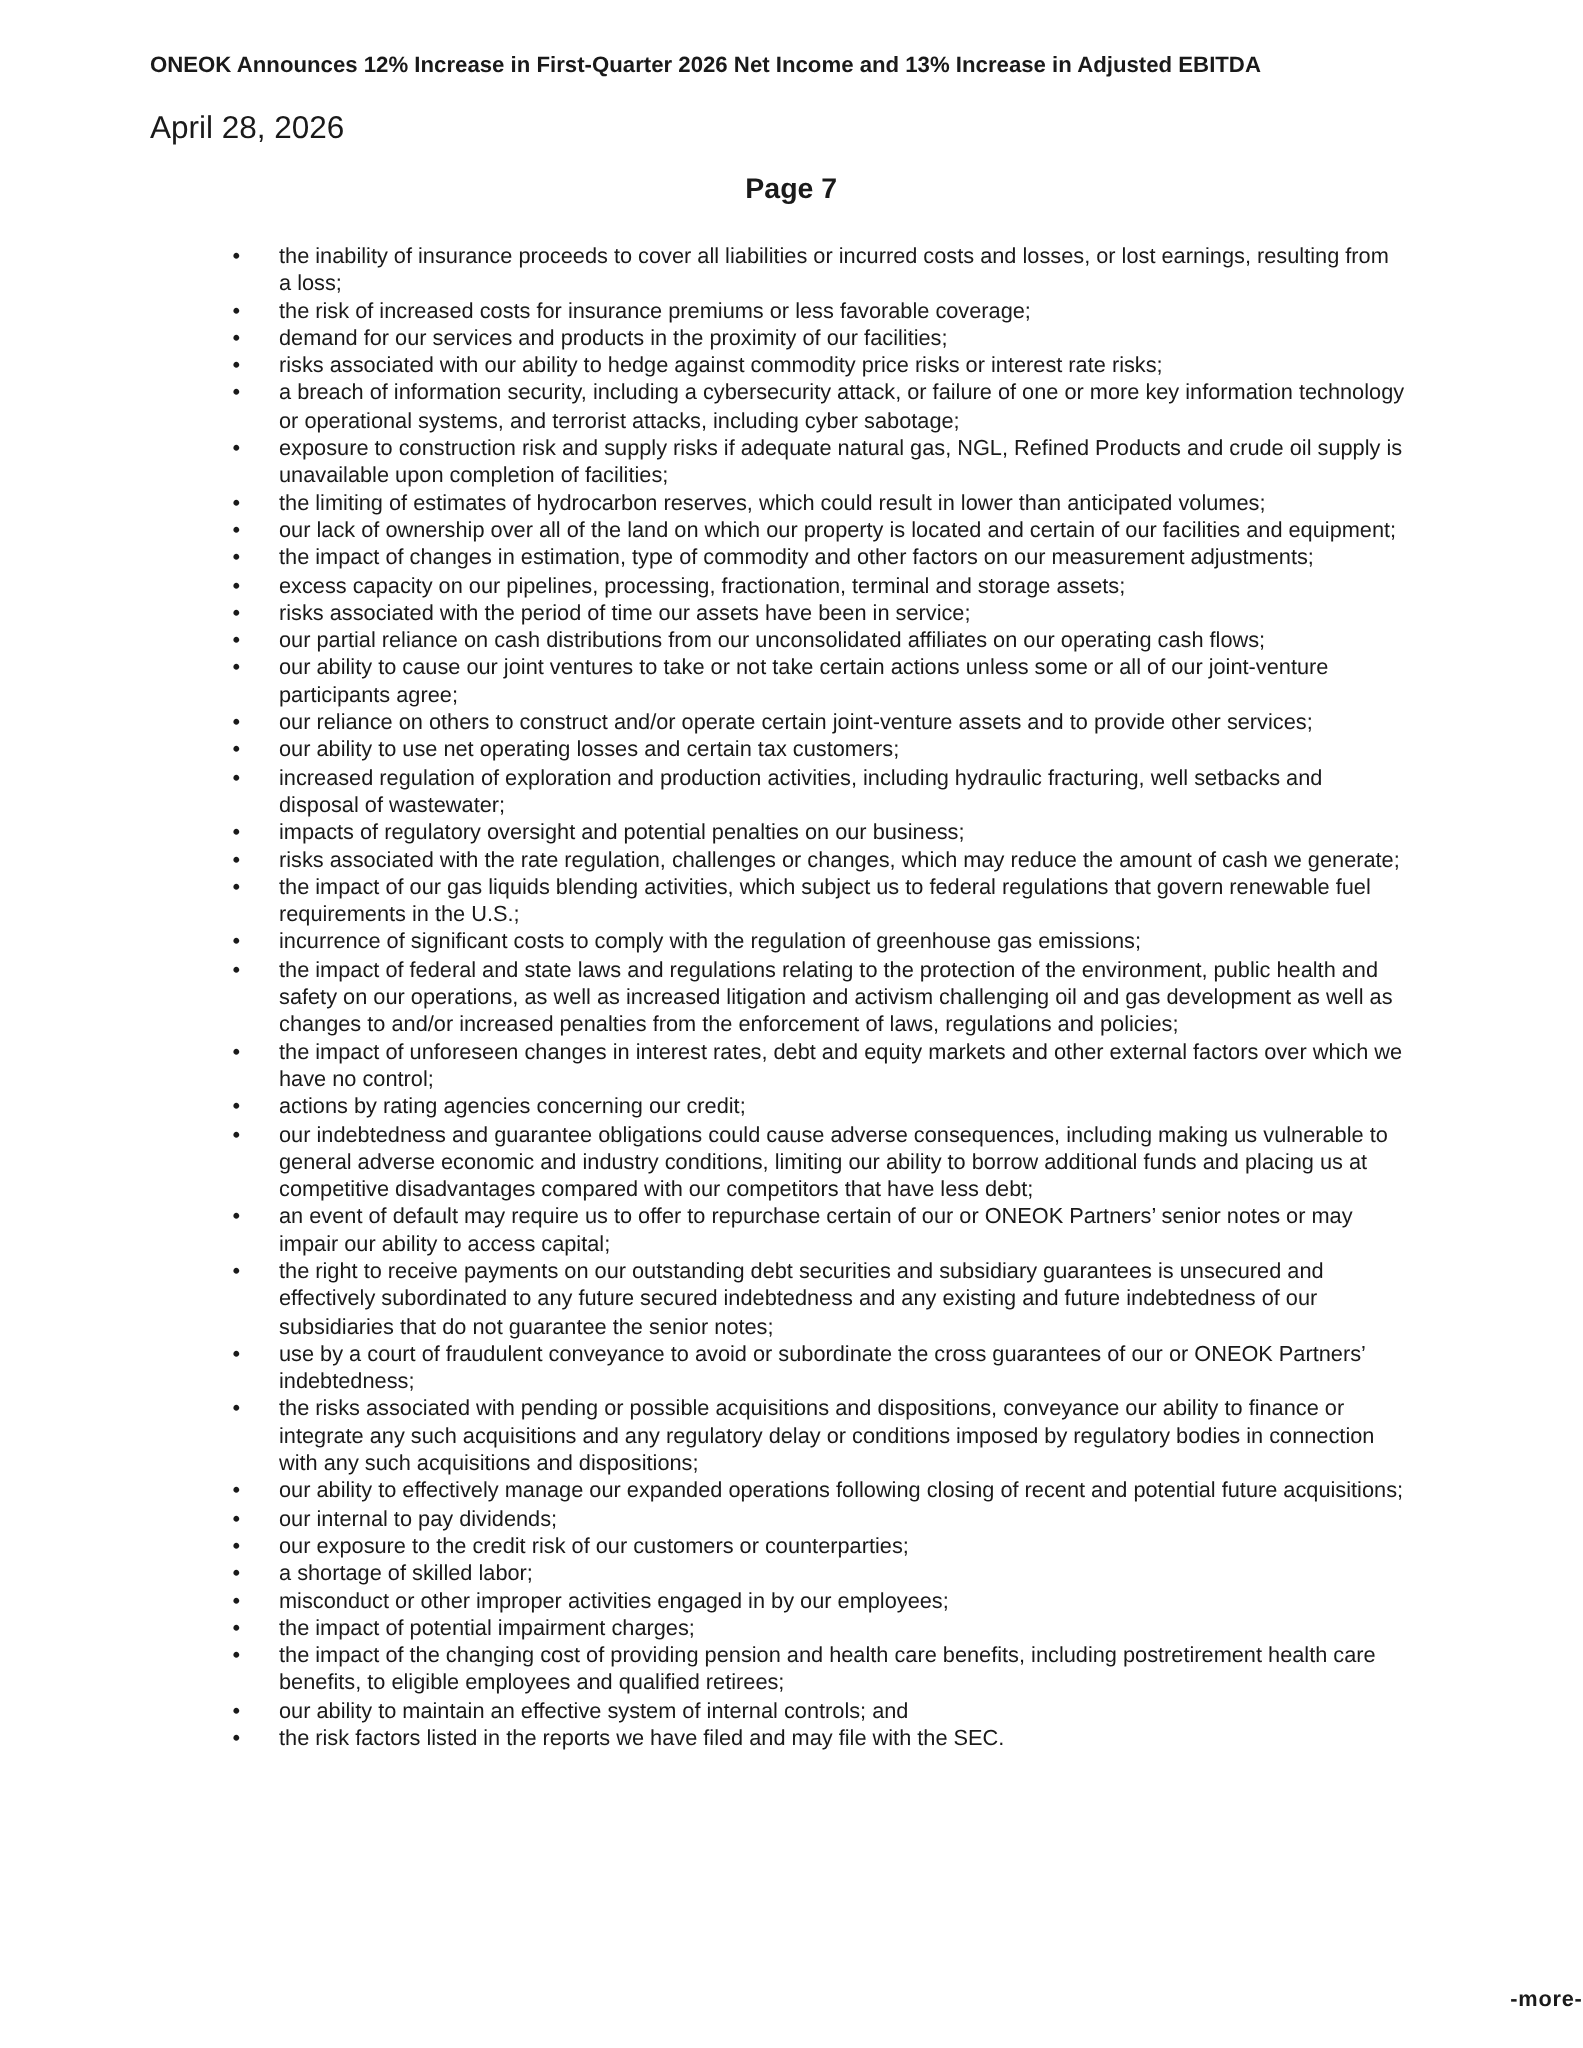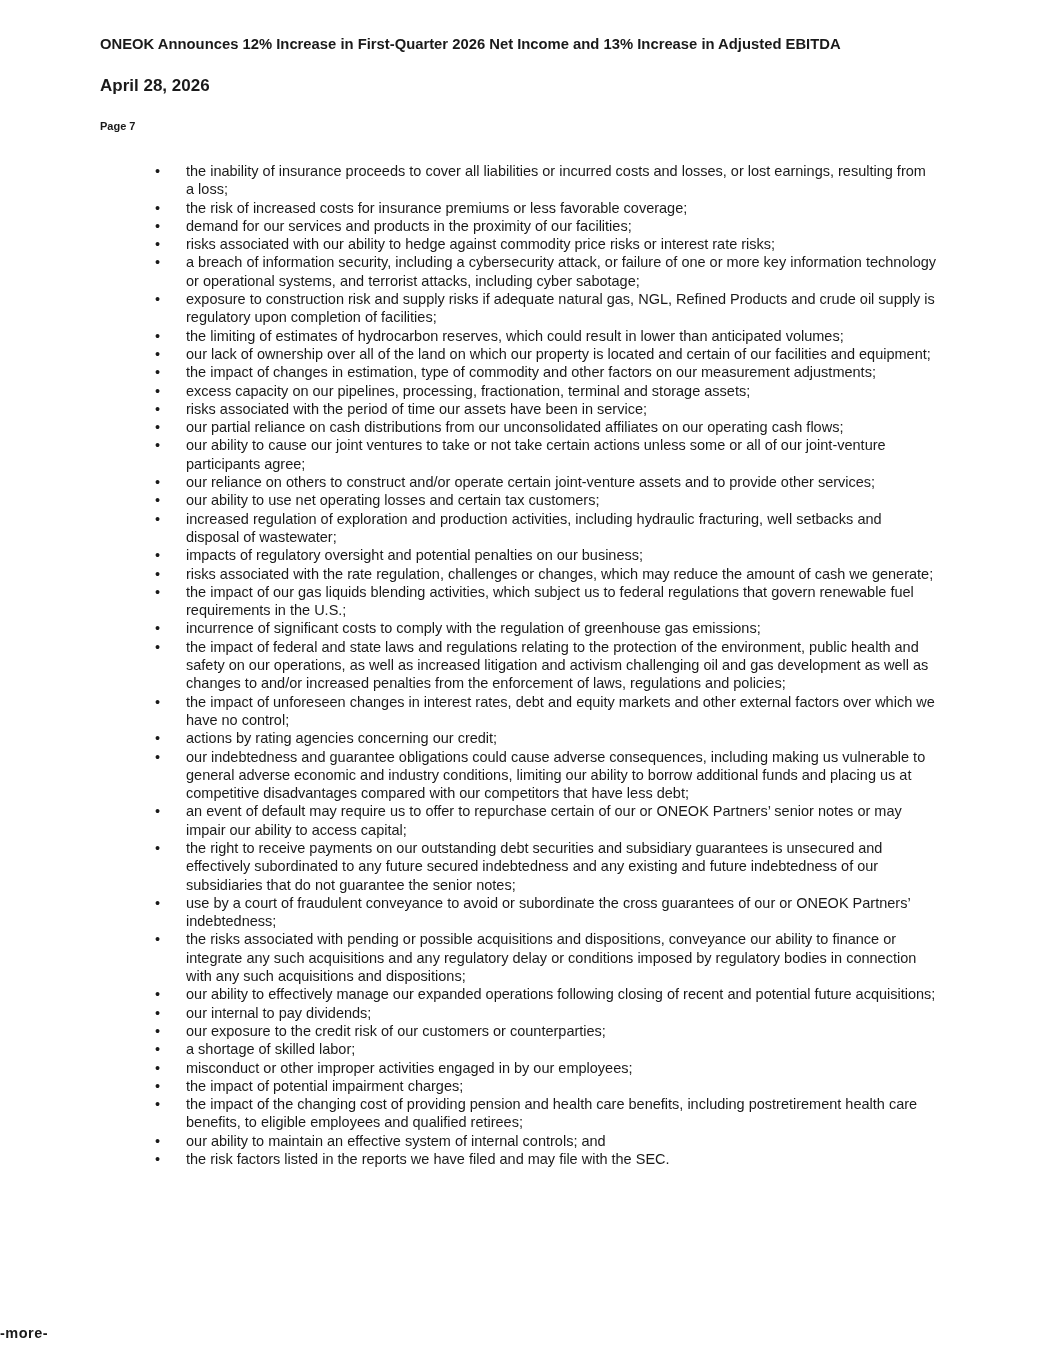--- a/index.html
+++ b/index.html
@@ -19,29 +19,30 @@
   .header {
     padding: 36px 100px 0 100px;
   }
   .doc-title {
     font-size: 14.8px;
     font-weight: 700;
     line-height: 17px;
     margin-bottom: 24px;
   }
   .doc-date {
-    font-size: 17px;
+    font-size: 21px;
+    font-weight: 400;
+    line-height: 17px;
+    margin-bottom: 24px;
+  }
+  .doc-page-number {
+    font-size: 19px;
     font-weight: 700;
     line-height: 17px;
-    margin-bottom: 24px;
-  }
-  .doc-page-number {
-    font-size: 11px;
-    font-weight: 700;
-    line-height: 17px;
+    text-align: center;
   }
   .risk-list {
     list-style: none;
     margin-top: 27px;
     margin-left: 155px;
     width: 782px;
     font-size: 14.5px;
     line-height: 18.3px;
   }
   .risk-item {
@@ -53,21 +54,21 @@
     width: 31px;
   }
   .item-text {
     flex: 1 1 auto;
   }
   .footer {
     position: absolute;
     left: 0;
     right: 0;
     bottom: 24px;
-    text-align: left;
+    text-align: right;
     font-size: 14.5px;
     font-weight: 700;
     letter-spacing: 0.5px;
   }
 </style>
 </head>
 <body>
 
 <div class="page">
 
@@ -99,21 +100,21 @@
         <span class="item-text">risks associated with our ability to hedge against commodity price risks or interest rate risks;</span>
       </li>
 
       <li class="risk-item">
         <span class="bullet">•</span>
         <span class="item-text">a breach of information security, including a cybersecurity attack, or failure of one or more key information technology or operational systems, and terrorist attacks, including cyber sabotage;</span>
       </li>
 
       <li class="risk-item">
         <span class="bullet">•</span>
-        <span class="item-text">exposure to construction risk and supply risks if adequate natural gas, NGL, Refined Products and crude oil supply is regulatory upon completion of facilities;</span>
+        <span class="item-text">exposure to construction risk and supply risks if adequate natural gas, NGL, Refined Products and crude oil supply is unavailable upon completion of facilities;</span>
       </li>
 
       <li class="risk-item">
         <span class="bullet">•</span>
         <span class="item-text">the limiting of estimates of hydrocarbon reserves, which could result in lower than anticipated volumes;</span>
       </li>
 
       <li class="risk-item">
         <span class="bullet">•</span>
         <span class="item-text">our lack of ownership over all of the land on which our property is located and certain of our facilities and equipment;</span>

